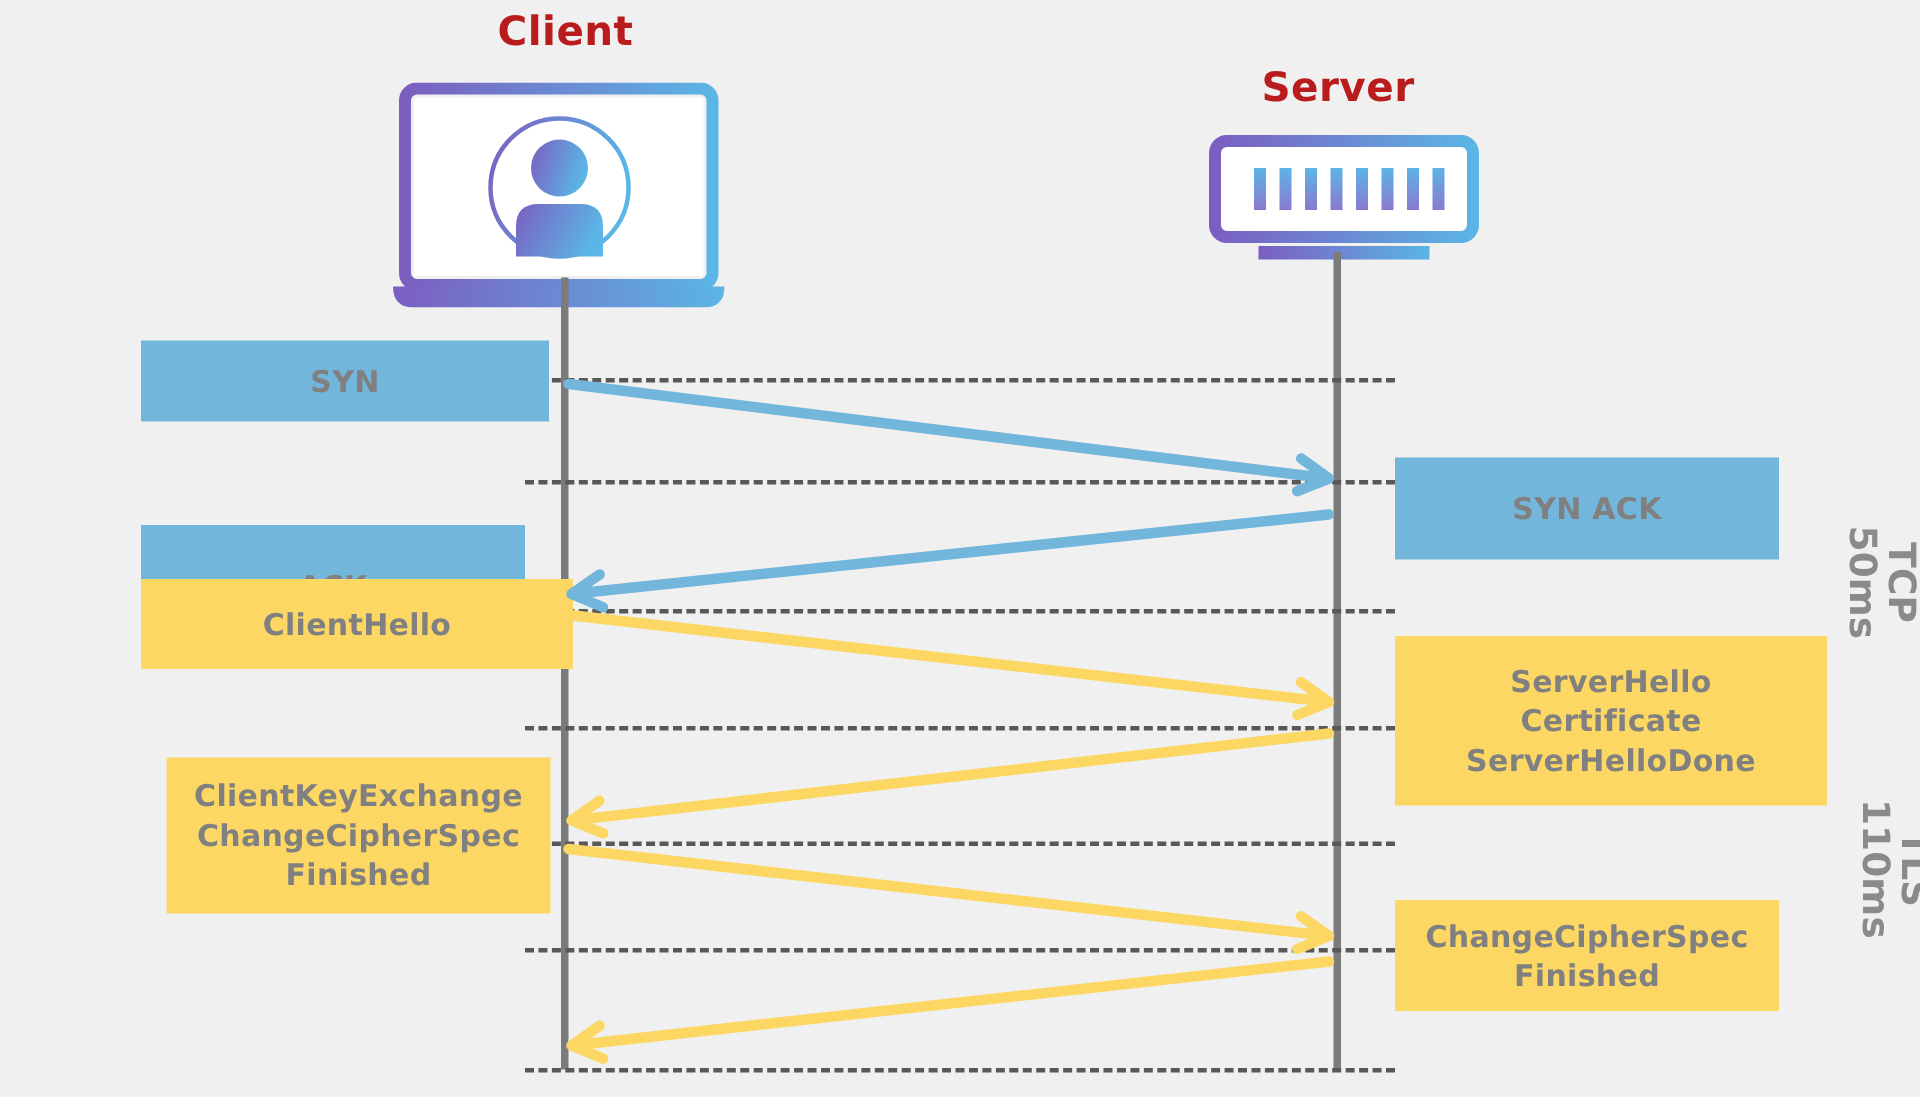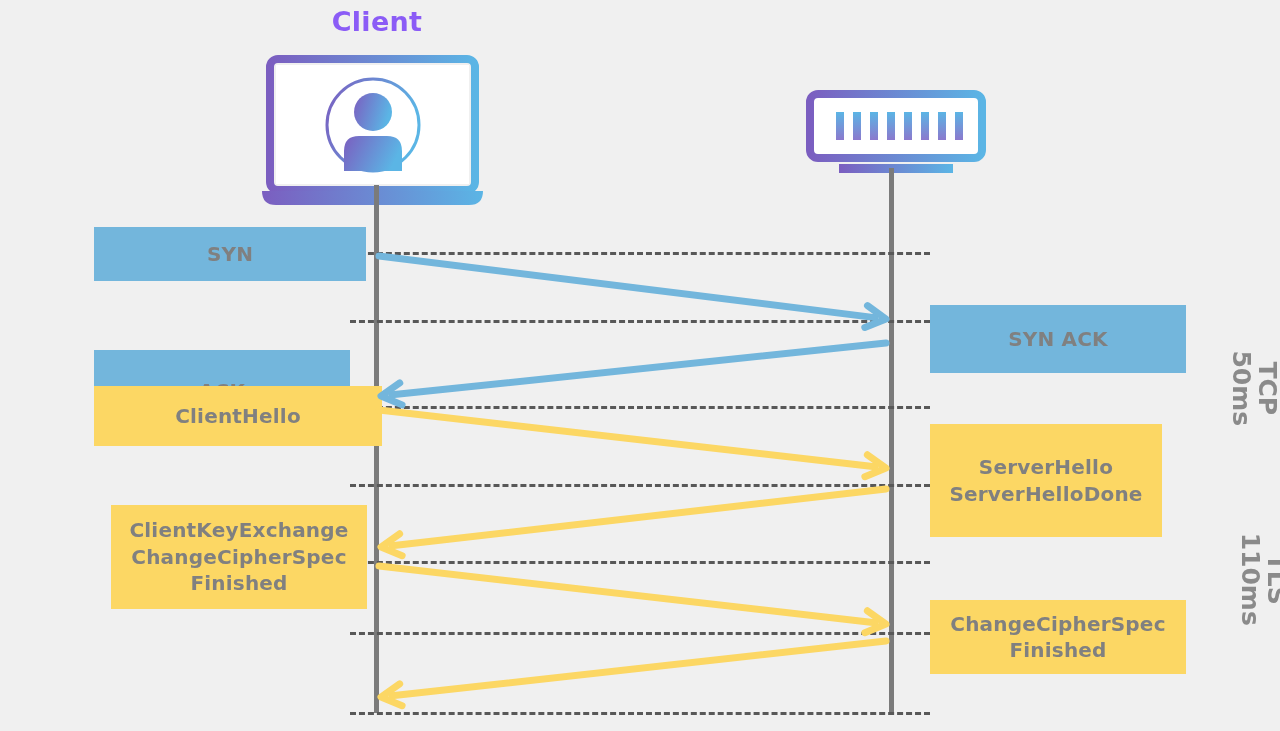--- a/index.html
+++ b/index.html
@@ -16,21 +16,21 @@
     height: 731px;
     background: #f0f0f0;
     overflow: hidden;
   }
 
   
   .endpoint-title {
     position: absolute;
     font-size: 27px;
     font-weight: bold;
-    color: #8b5cf6;
+    color: #b91c1c;
     letter-spacing: 0.3px;
     white-space: nowrap;
     text-align: center;
   }
   #client-title { left: 277px; top: 6px; width: 200px; }
   #server-title { left: 792px; top: 43px; width: 200px; }
 
   
   .icon-wrap { position: absolute; }
   #client-icon { left: 262px; top: 55px; width: 230px; height: 150px; }
@@ -91,20 +91,21 @@
     width: 1280px; height: 731px;
     pointer-events: none;
   }
 </style>
 </head>
 <body>
 
 <div id="canvas">
 
   <div class="endpoint-title" id="client-title">Client</div>
+  <div class="endpoint-title" id="server-title">Server</div>
 
   <div class="icon-wrap" id="client-icon">
     <svg width="230" height="150" viewBox="0 0 230 150">
       <defs>
         <linearGradient id="gradClient" x1="0" y1="0" x2="1" y2="0">
           <stop offset="0%" stop-color="#7b5ec0"></stop>
           <stop offset="100%" stop-color="#5bb5e5"></stop>
         </linearGradient>
         <linearGradient id="gradPerson" x1="0" y1="0" x2="1" y2="0.3">
           <stop offset="0%" stop-color="#7b5ec0"></stop>
@@ -193,23 +194,24 @@
           <div>Finished</div>
         </div>
       </div>
     </div>
   <div id="server-messages">
       <div class="msg-box tcp" style="left: 930px; top: 305px; width: 256px; height: 68px;">
         <div class="lines">
           <div>SYN ACK</div>
         </div>
       </div>
-      <div class="msg-box tls" style="left: 930px; top: 424px; width: 232px; height: 113px;">
+      <div class="msg-box tls" style="left: 930px; top: 424px; width: 288px; height: 113px;">
         <div class="lines">
           <div>ServerHello</div>
+          <div>Certificate</div>
           <div>ServerHelloDone</div>
         </div>
       </div>
       <div class="msg-box tls" style="left: 930px; top: 600px; width: 256px; height: 74px;">
         <div class="lines">
           <div>ChangeCipherSpec</div>
           <div>Finished</div>
         </div>
       </div>
     </div>

